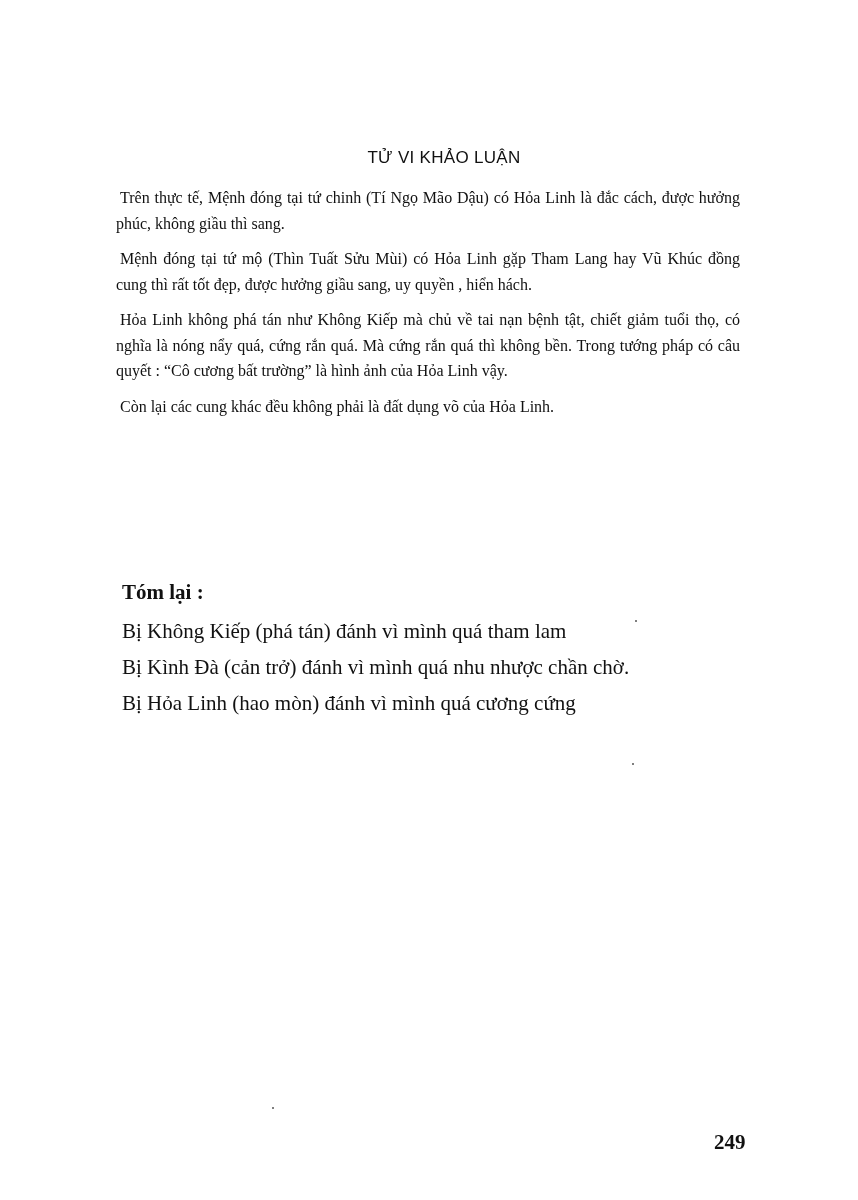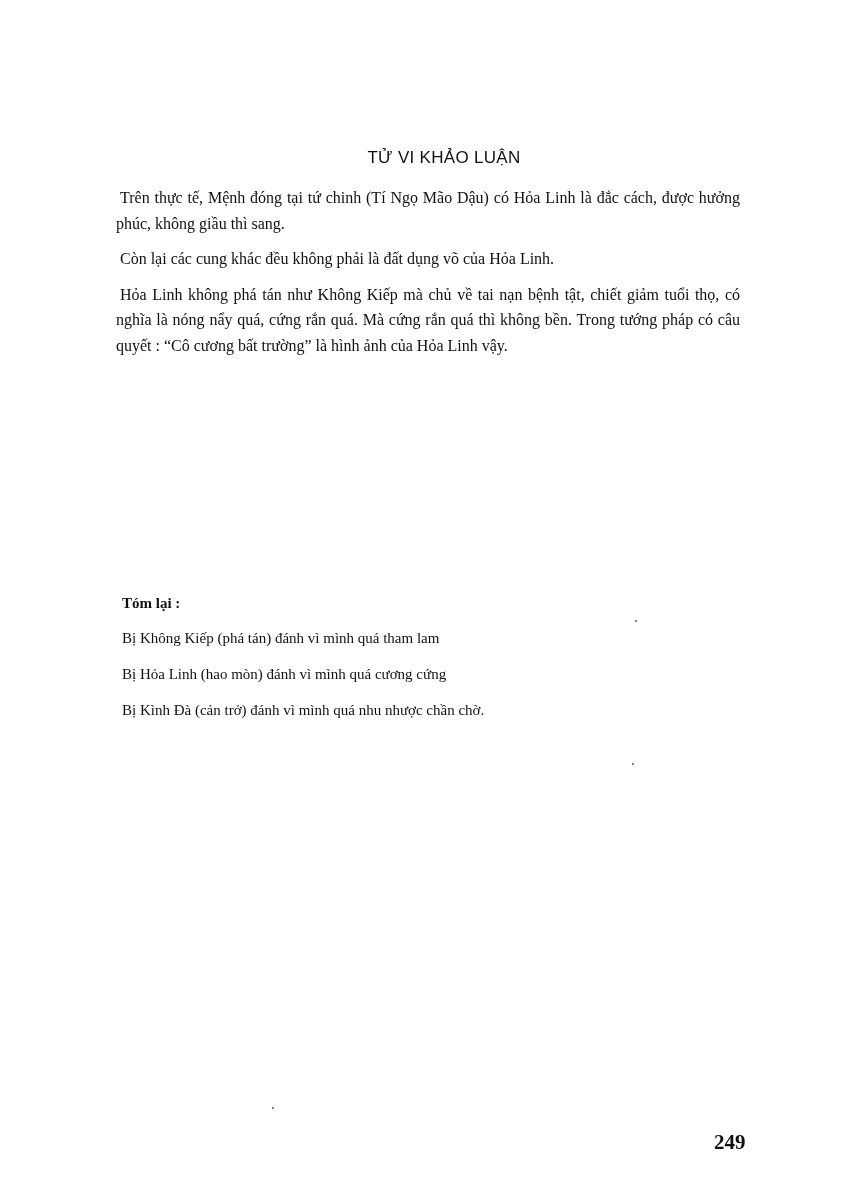--- a/index.html
+++ b/index.html
@@ -11,44 +11,45 @@
     position: absolute; top: 148px; left: 0; width: 848px; text-align: center;
     font-family: "Liberation Sans", "DejaVu Sans", sans-serif; font-size: 17px; letter-spacing: 0.3px;
     padding-left: 40px; box-sizing: border-box;
   }
   .body-text {
     position: absolute; left: 116px; top: 185px; width: 624px;
     font-size: 16px; line-height: 25.5px; text-align: justify;
   }
   .para { margin: 0 0 10px 0; }
   .para.indent { text-indent: 4px; }
-  .summary { position: absolute; left: 122px; top: 595px; width: 640px; font-size: 15px; }
+  .summary { position: absolute; left: 122px; top: 580px; width: 640px; font-size: 21px; }
   .summary-title { font-weight: bold; margin-bottom: 14px; }
   .summary-line { margin-bottom: 12px; line-height: 24px; }
   .page-number {
     position: absolute; top: 1130px; left: 714px; font-weight: bold; font-size: 21px;
     font-family: "Liberation Serif", serif;
   }
   .speck { position: absolute; width: 2px; height: 2px; background: #555; border-radius: 1px; }
 </style>
 </head>
 <body>
 
 <div class="running-head">TỬ VI KHẢO LUẬN</div>
 
 <div class="body-text">
   <p class="para indent">Trên thực tế, Mệnh đóng tại tứ chinh (Tí Ngọ Mão Dậu) có Hỏa Linh là đắc cách, được hưởng phúc, không giầu thì sang.</p>
+  <p class="para indent">Mệnh đóng tại tứ mộ (Thìn Tuất Sửu Mùi) có Hỏa Linh gặp Tham Lang hay Vũ Khúc đồng cung thì rất tốt đẹp, được hưởng giầu sang, uy quyền , hiển hách.</p>
+  <p class="para indent">Hỏa Linh không phá tán như Không Kiếp mà chủ về tai nạn bệnh tật, chiết giảm tuổi thọ, có nghĩa là nóng nẩy quá, cứng rắn quá. Mà cứng rắn quá thì không bền. Trong tướng pháp có câu quyết : “Cô cương bất trường” là hình ảnh của Hỏa Linh vậy.</p>
   <p class="para indent">Còn lại các cung khác đều không phải là đất dụng võ của Hỏa Linh.</p>
-  <p class="para indent">Hỏa Linh không phá tán như Không Kiếp mà chủ về tai nạn bệnh tật, chiết giảm tuổi thọ, có nghĩa là nóng nẩy quá, cứng rắn quá. Mà cứng rắn quá thì không bền. Trong tướng pháp có câu quyết : “Cô cương bất trường” là hình ảnh của Hỏa Linh vậy.</p>
 </div>
 
 <div class="summary">
   <div class="summary-title">Tóm lại :</div>
   <div class="summary-line">Bị Không Kiếp (phá tán) đánh vì mình quá tham lam</div>
+  <div class="summary-line">Bị Kình Đà (cản trở) đánh vì mình quá nhu nhược chần chờ.</div>
   <div class="summary-line">Bị Hỏa Linh (hao mòn) đánh vì mình quá cương cứng</div>
-  <div class="summary-line">Bị Kình Đà (cản trở) đánh vì mình quá nhu nhược chần chờ.</div>
 </div>
 
 <div class="speck" style="left:635px;top:620px;"></div>
 <div class="speck" style="left:632px;top:763px;"></div>
 <div class="speck" style="left:272px;top:1107px;"></div>
 
 <div class="page-number">249</div>
 
 </body></html>

